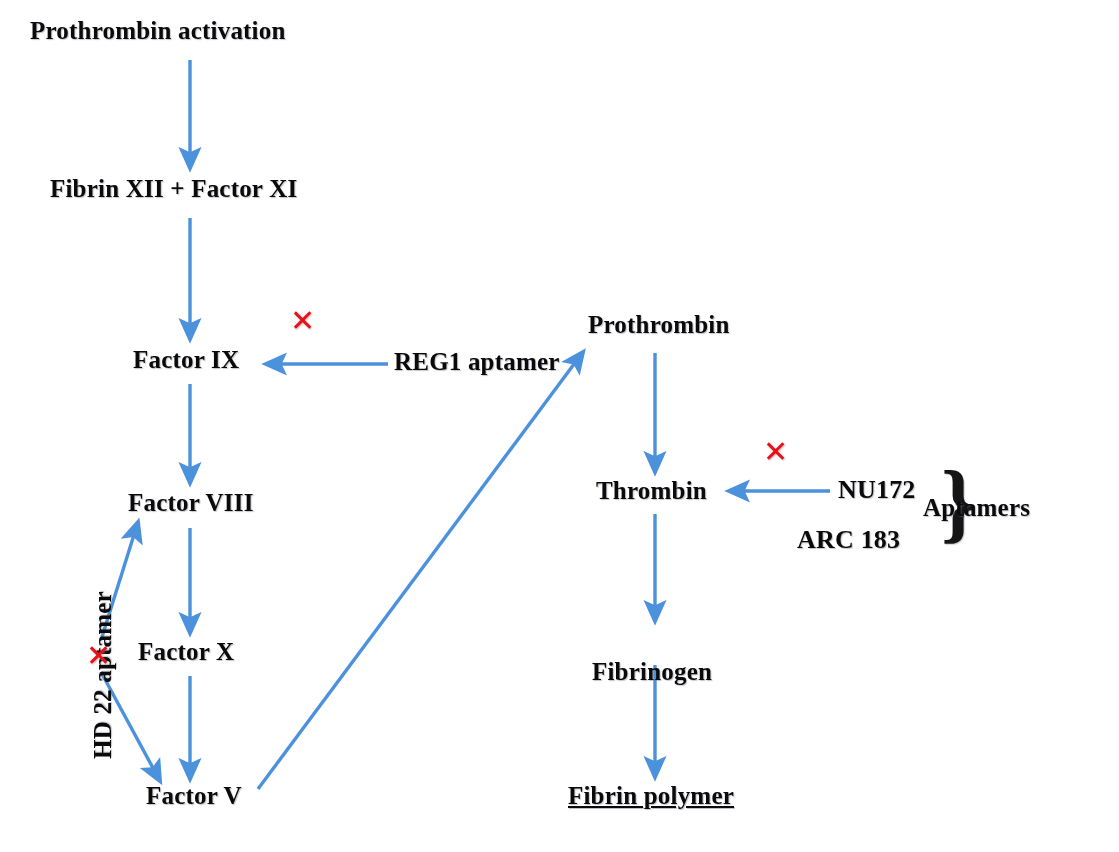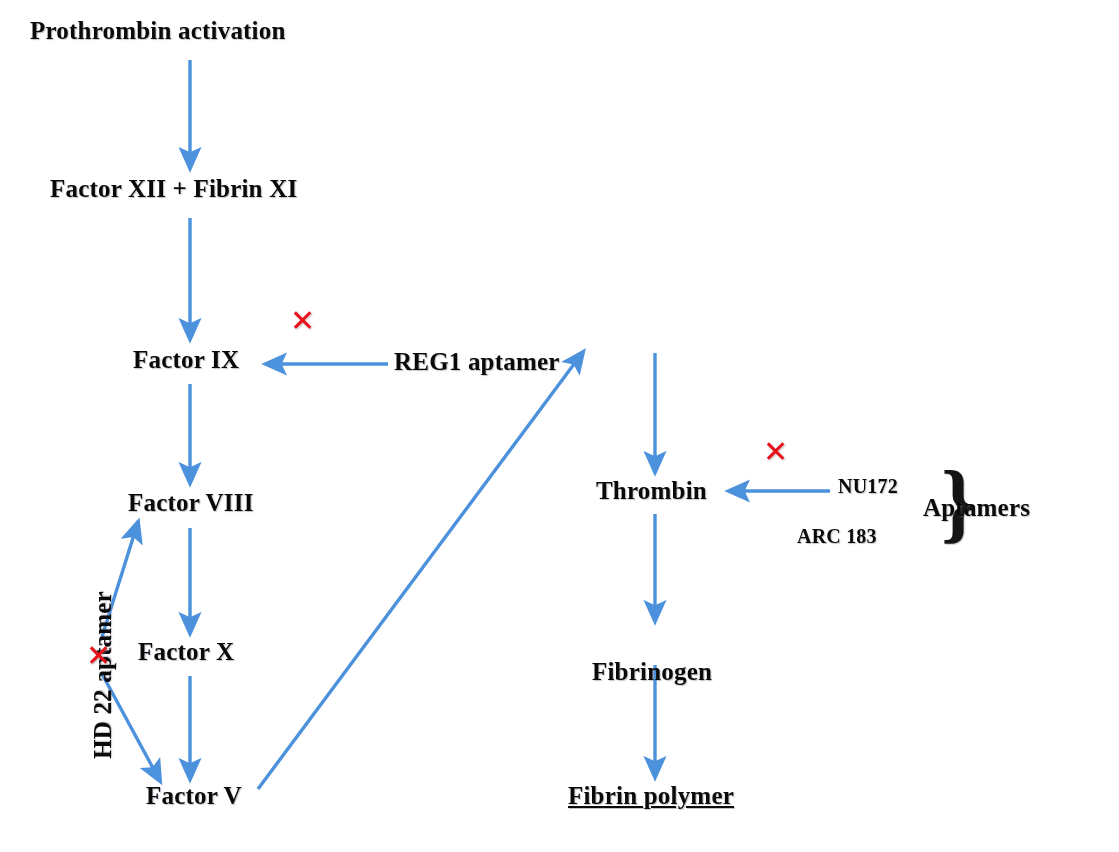--- a/index.html
+++ b/index.html
@@ -25,21 +25,21 @@
   .node-label {
     position: absolute;
     font-family: "Liberation Serif", "DejaVu Serif", serif;
     font-weight: bold;
     color: #0a0a0a;
     white-space: nowrap;
     text-shadow: 1px 1px 1px rgba(120,120,140,0.45);
     letter-spacing: 0.2px;
   }
   .n-big   { font-size: 25px; }
-  .n-mid   { font-size: 20px; }
+  .n-mid   { font-size: 26px; }
   .rot {
     transform-origin: 50% 50%;
     transform: rotate(-90deg);
   }
   .xmark {
     position: absolute;
     color: #e8111a;
     font-family: "Liberation Sans", "DejaVu Sans", sans-serif;
     font-weight: bold;
     font-size: 30px;
@@ -98,30 +98,31 @@
       <line x1="830" y1="491" x2="729" y2="491"></line>
 
       <line x1="101" y1="640" x2="138" y2="522"></line>
 
       <line x1="101" y1="672" x2="160" y2="781"></line>
     </g>
   </svg>
 
   <div class="node-label n-big" style="left:30px; top:17px;">Prothrombin activation</div>
 
-  <div class="node-label n-big" style="left:50px; top:175px;">Factor XII + Fibrin XI</div>
+  <div class="node-label n-big" style="left:50px; top:175px;">Fibrin XII + Factor XI</div>
 
   <div class="node-label n-big" style="left:133px; top:346px;">Factor IX</div>
 
   <div class="node-label n-big" style="left:128px; top:489px;">Factor VIII</div>
 
   <div class="node-label n-big" style="left:138px; top:638px;">Factor X</div>
 
   <div class="node-label n-big" style="left:146px; top:782px;">Factor V</div>
 
+  <div class="node-label n-big" style="left:588px; top:311px;">Prothrombin</div>
 
   <div class="node-label n-big" style="left:596px; top:477px;">Thrombin</div>
 
   <div class="node-label n-big" style="left:592px; top:658px;">Fibrinogen</div>
 
   <div class="node-label n-big" style="left:568px; top:782px;text-decoration:underline;">Fibrin polymer</div>
 
   <div class="node-label n-big" style="left:394px; top:348px;text-align:right;">REG1 aptamer</div>
 
   <div class="node-label n-big rot" style="left:-22px; top:661px; width:250px; text-align:center;">HD 22 aptamer</div>

